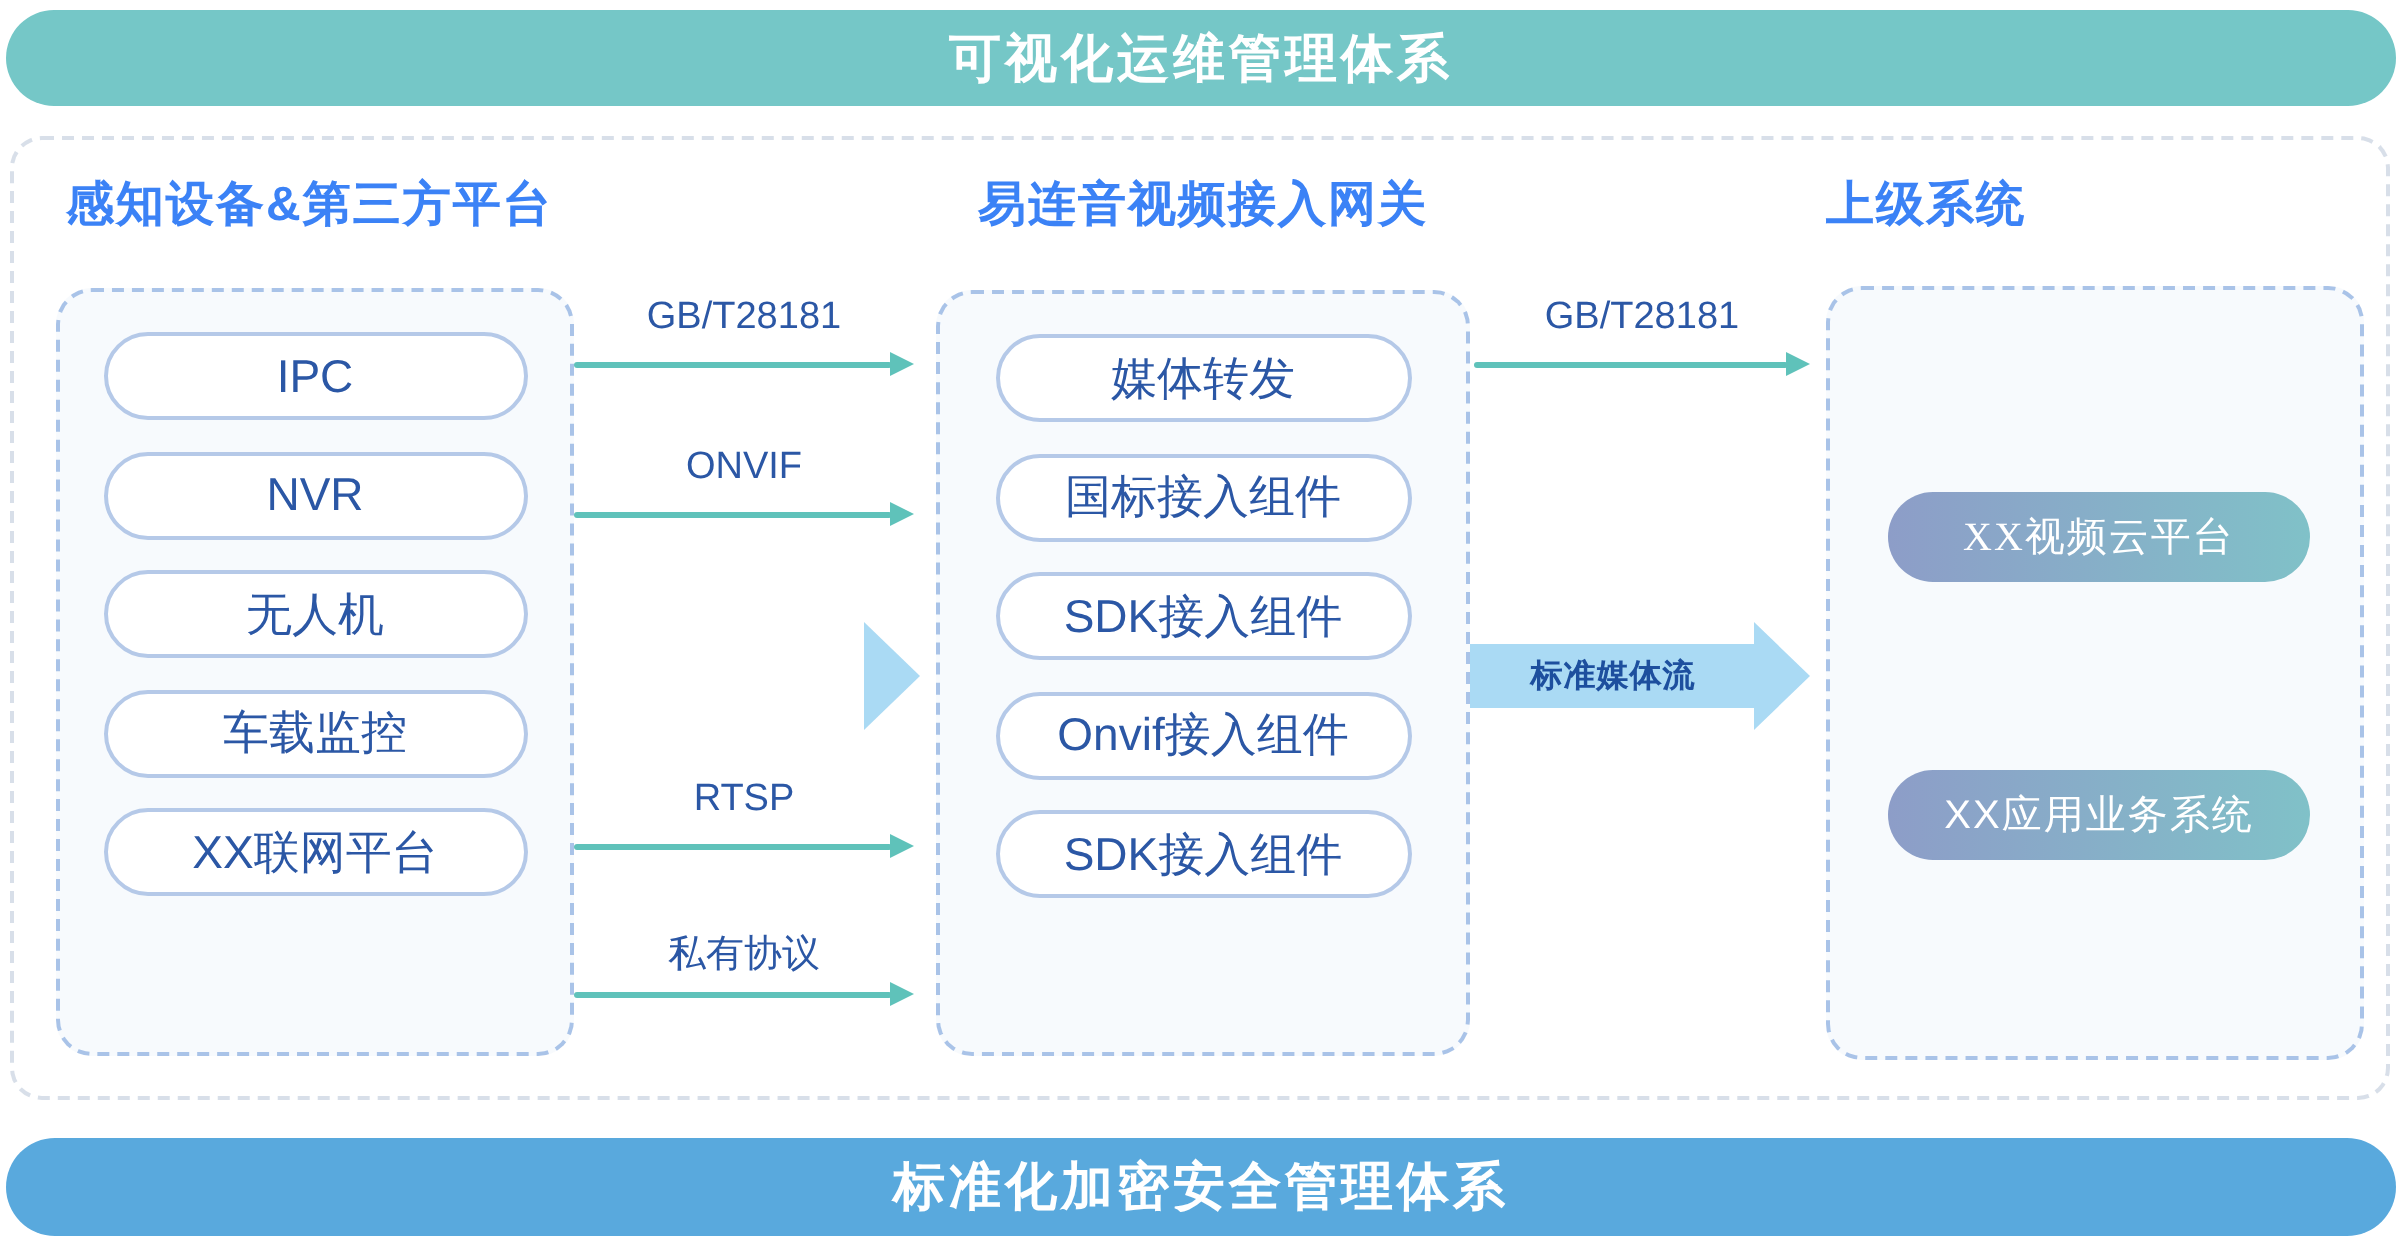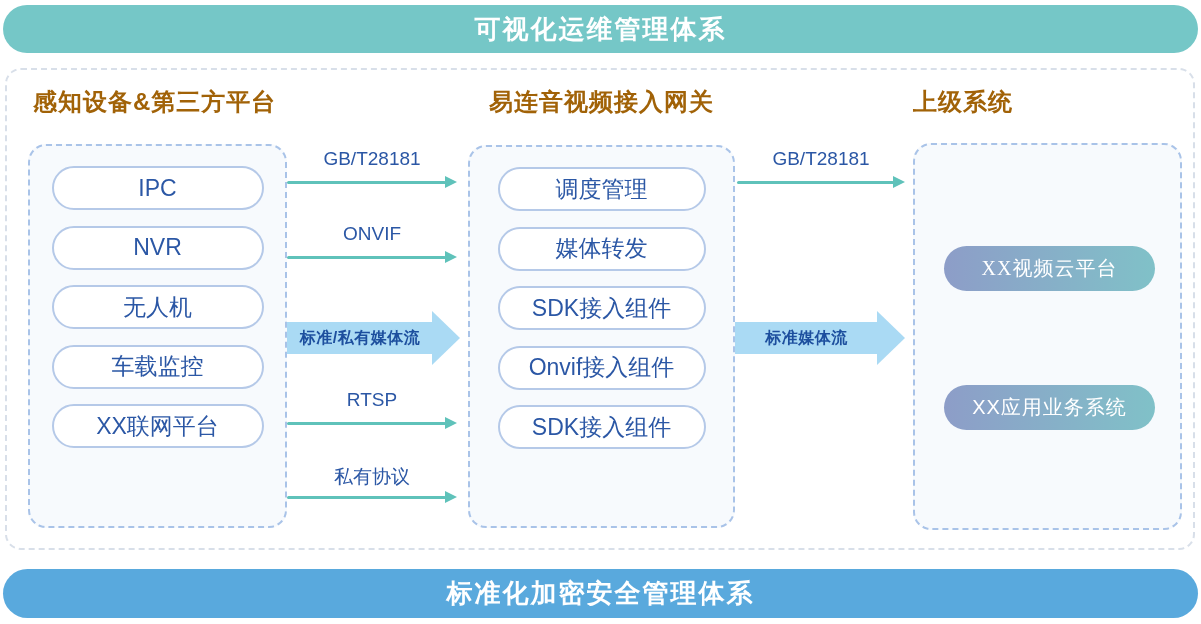--- a/index.html
+++ b/index.html
@@ -23,21 +23,21 @@
 
   
   .outer {
     position: absolute; left: 5px; top: 68px; width: 1190px; height: 482px;
     border: 2px dashed #D8DFE9; border-radius: 16px; background: #fff;
   }
 
   
   .col-title {
     position: absolute; font-size: 24px; font-weight: bold;
-    color: #a16207; letter-spacing: 1px;
+    color: #3b82f6; letter-spacing: 1px;
   }
   #title-devices { left: 33px;  top: 86px; }
   #title-gateway { left: 468px; top: 86px; width: 267px; text-align: center; }
   #title-upper   { left: 913px; top: 86px; width: 269px; text-align: left; }
 
   
   .box {
     position: absolute;
     border: 2px dashed #A9C3E8; border-radius: 18px; background: #F7FAFD;
     display: flex; flex-direction: column; align-items: center;
@@ -124,22 +124,22 @@
 
 <div class="box" id="box-devices">
   <div class="pill">IPC</div>
   <div class="pill">NVR</div>
   <div class="pill">无人机</div>
   <div class="pill">车载监控</div>
   <div class="pill">XX联网平台</div>
 </div>
 
 <div class="box" id="box-gateway">
-  <div class="pill">调度管理</div>
   <div class="pill">媒体转发</div>
+  <div class="pill">国标接入组件</div>
   <div class="pill">SDK接入组件</div>
   <div class="pill">Onvif接入组件</div>
   <div class="pill">SDK接入组件</div>
 </div>
 
 <div class="box" id="box-upper">
   <div class="gpill" id="gpill-cloud">XX视频云平台</div>
   <div class="gpill" id="gpill-biz">XX应用业务系统</div>
 </div>
 
@@ -149,21 +149,20 @@
   <div class="head"></div>
 </div>
 
 <div class="arrow-label" id="lbl-l2">ONVIF</div>
 <div class="thin-arrow" id="a-l2">
   <div class="line"></div>
   <div class="head"></div>
 </div>
 
 <div class="thick-arrow" id="a-thick-l">
-  <div class="bodyp">标准/私有媒体流</div>
   <div class="headp"></div>
 </div>
 
 <div class="arrow-label" id="lbl-l3">RTSP</div>
 <div class="thin-arrow" id="a-l3">
   <div class="line"></div>
   <div class="head"></div>
 </div>
 
 <div class="arrow-label" id="lbl-l4">私有协议</div>

